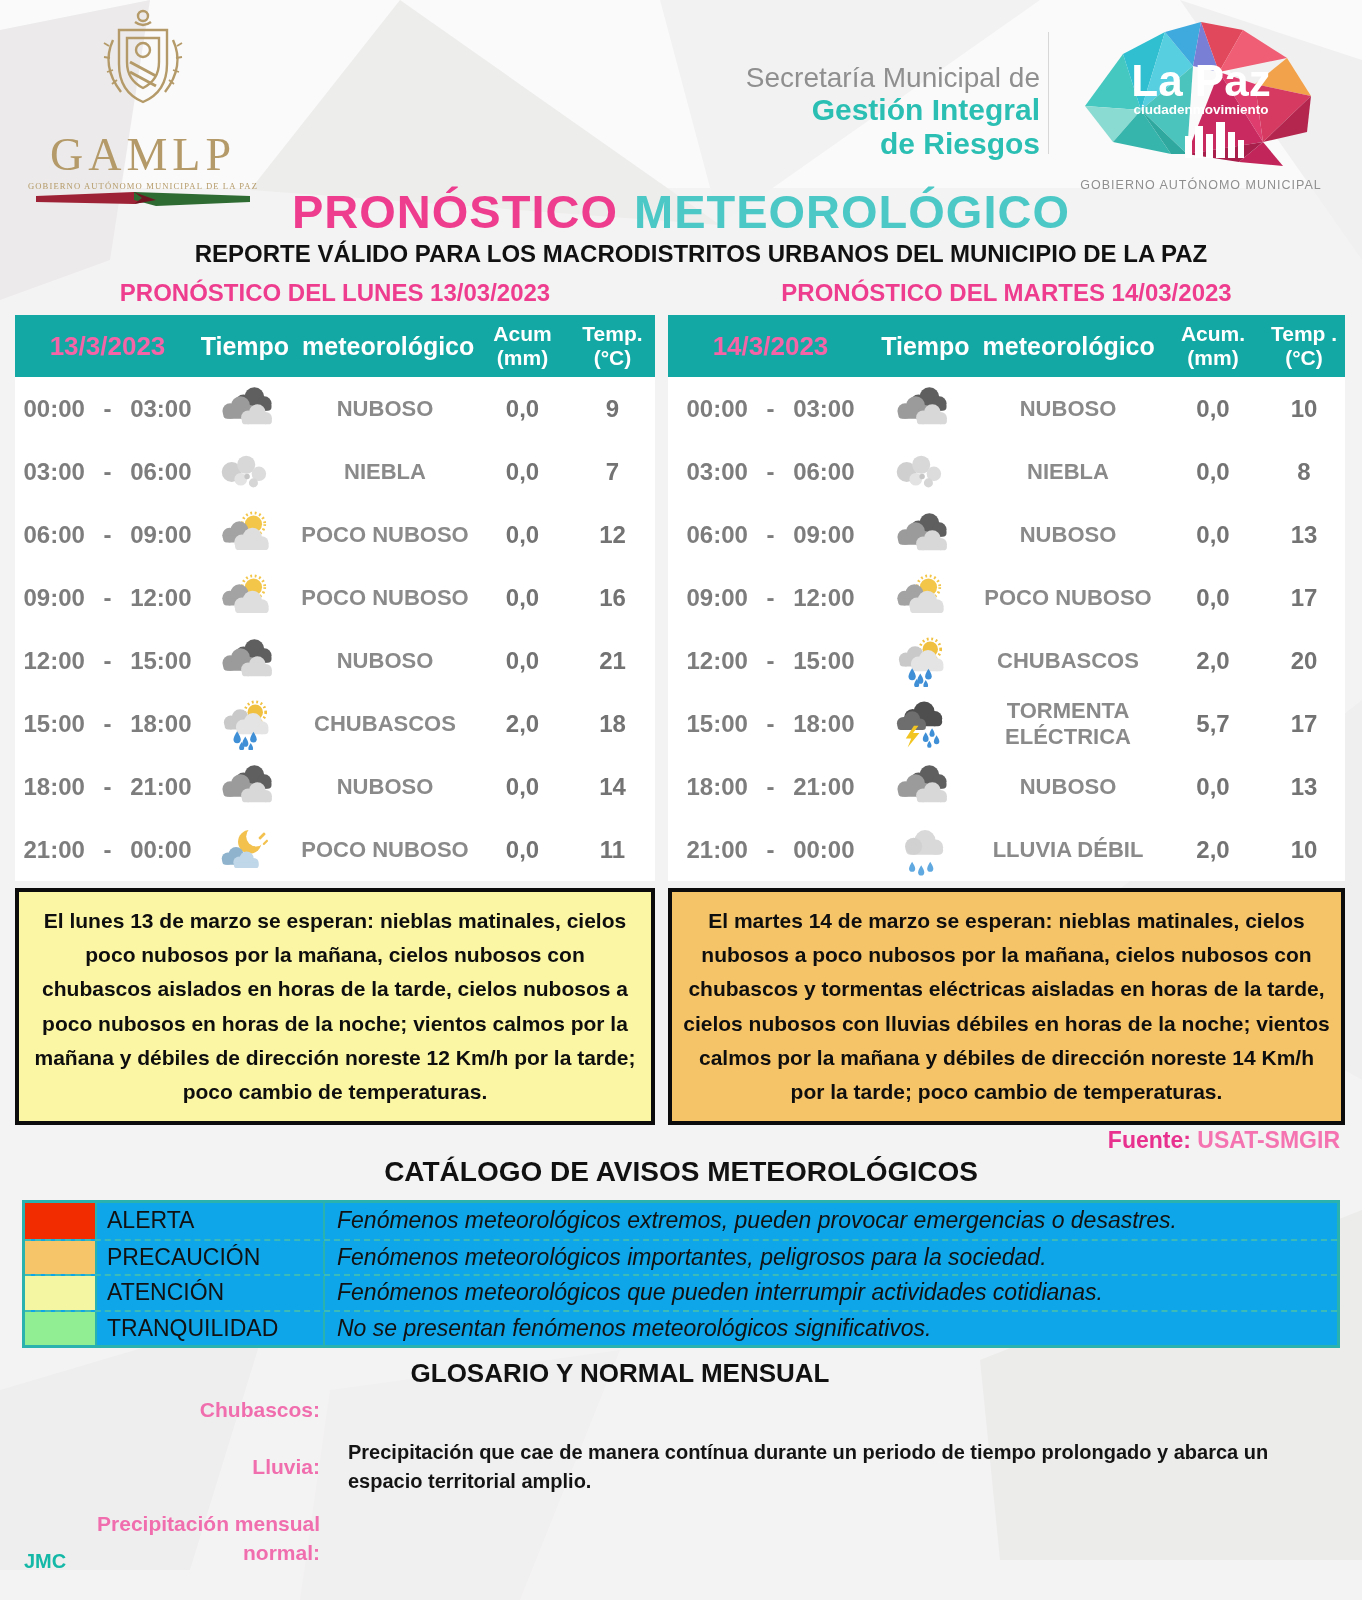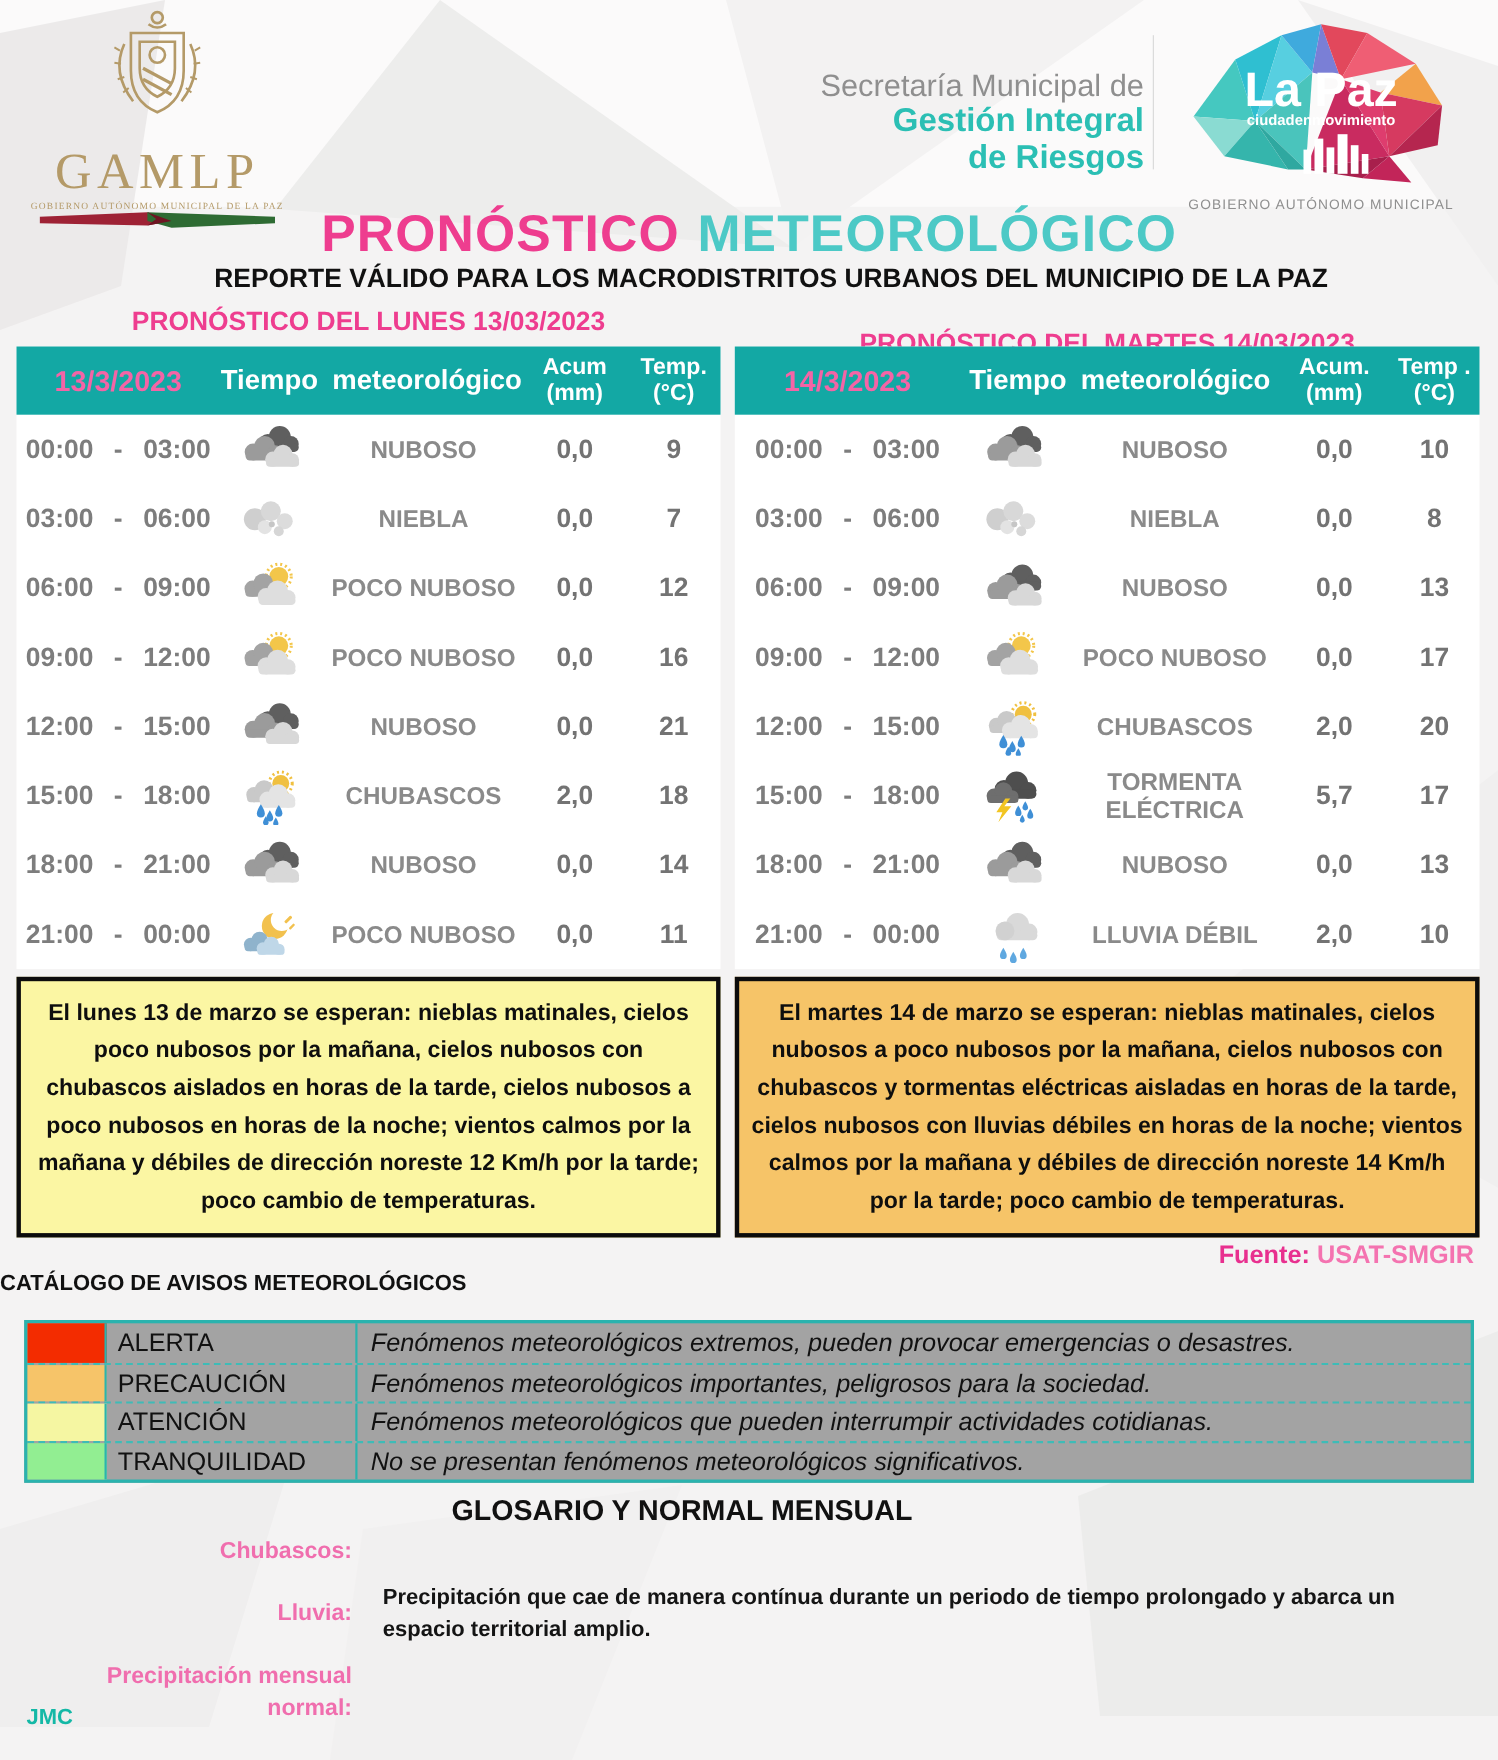--- a/index.html
+++ b/index.html
@@ -20,21 +20,21 @@
   .lapaz{left:1058px;top:14px;width:286px;text-align:center;}
   .lapaz .lfoot{font-size:12.5px;color:#8f8f8f;letter-spacing:1px;margin-top:2px;white-space:nowrap;}
 
   
   .main-title{left:0;top:184px;width:1362px;text-align:center;font-size:47px;font-weight:bold;letter-spacing:1px;}
   .main-title .t1{color:#ee3d8f;margin-right:16px;}
   .main-title .t2{color:#4cc9c6;}
   .report-subtitle{left:0;top:240px;width:1362px;text-align:center;font-size:24px;font-weight:bold;color:#111;padding-left:20px;}
   .sec-title{font-size:24px;font-weight:bold;color:#ee3d8f;text-align:center;top:279px;}
   .sec-title.lun{left:15px;width:640px;}
-  .sec-title.mar{left:668px;width:677px;margin-top:20px;}
+  .sec-title.mar{left:668px;width:677px;}
 
   
   .tpanel{top:315px;background:#fff;height:566px;}
   .tpanel.lun{left:15px;width:640px;}
   .tpanel.mar{left:668px;width:677px;}
   .thead{display:grid;height:62px;background:#13a8a4;align-items:center;text-align:center;color:#fff;font-weight:bold;}
   .tpanel.lun .thead,.tpanel.lun .trow{grid-template-columns:185px 95px 180px 95px 85px;}
   .tpanel.mar .thead,.tpanel.mar .trow{grid-template-columns:205px 100px 190px 100px 82px;}
   .th.date{grid-column:1/2;color:#f464a6;font-size:26px;}
   .th.tiempo{grid-column:2/4;font-size:25px;word-spacing:6px;}
@@ -50,22 +50,22 @@
   .sbox{top:888px;height:237px;border:4px solid #0c0c0c;box-sizing:border-box;display:flex;align-items:center;justify-content:center;}
   .sbox.lun{left:15px;width:640px;}
   .sbox.mar{left:668px;width:677px;}
   .sbox .stext{font-size:21px;font-weight:bold;color:#0e0e0e;text-align:center;line-height:1.62;padding:6px 10px;}
 
   .fuente{right:22px;top:1127px;font-size:23px;font-weight:bold;text-align:right;}
   .fuente .flabel{color:#e8308f;}
   .fuente .fvalue{color:#f473b0;}
 
   
-  .catalog-title{left:0;top:1156px;width:1362px;text-align:left;font-size:20px;font-weight:bold;color:#111;}
-  .catalog{left:22px;top:1200px;width:1318px;height:148px;background:#a3a3a3;border:3px solid #2ab3ae;box-sizing:border-box;display:grid;grid-template-rows:1fr 1fr 1fr 1fr;}
+  .catalog-title{left:0;top:1156px;width:1362px;text-align:center;font-size:28px;font-weight:bold;color:#111;}
+  .catalog{left:22px;top:1200px;width:1318px;height:148px;background:#0ea5e9;border:3px solid #2ab3ae;box-sizing:border-box;display:grid;grid-template-rows:1fr 1fr 1fr 1fr;}
   .crow{display:grid;grid-template-columns:72px 228px 1fr;align-items:stretch;}
   .crow + .crow{border-top:2px dashed #3dbcb7;}
   .cswatch{border-right:2px solid #2ab3ae;}
   .clabel{border-right:2px solid #2ab3ae;display:flex;align-items:center;padding-left:10px;font-size:23px;color:#111;}
   .cdesc{display:flex;align-items:center;padding-left:12px;font-size:23px;font-style:italic;color:#111;}
 
   
   .glossary-title{left:0;top:1358px;width:1240px;text-align:center;font-size:26px;font-weight:bold;color:#111;}
   .glossary{left:20px;top:1396px;width:1310px;}
   .gentry{display:grid;grid-template-columns:300px 1fr;column-gap:28px;align-items:center;margin-bottom:14px;}

